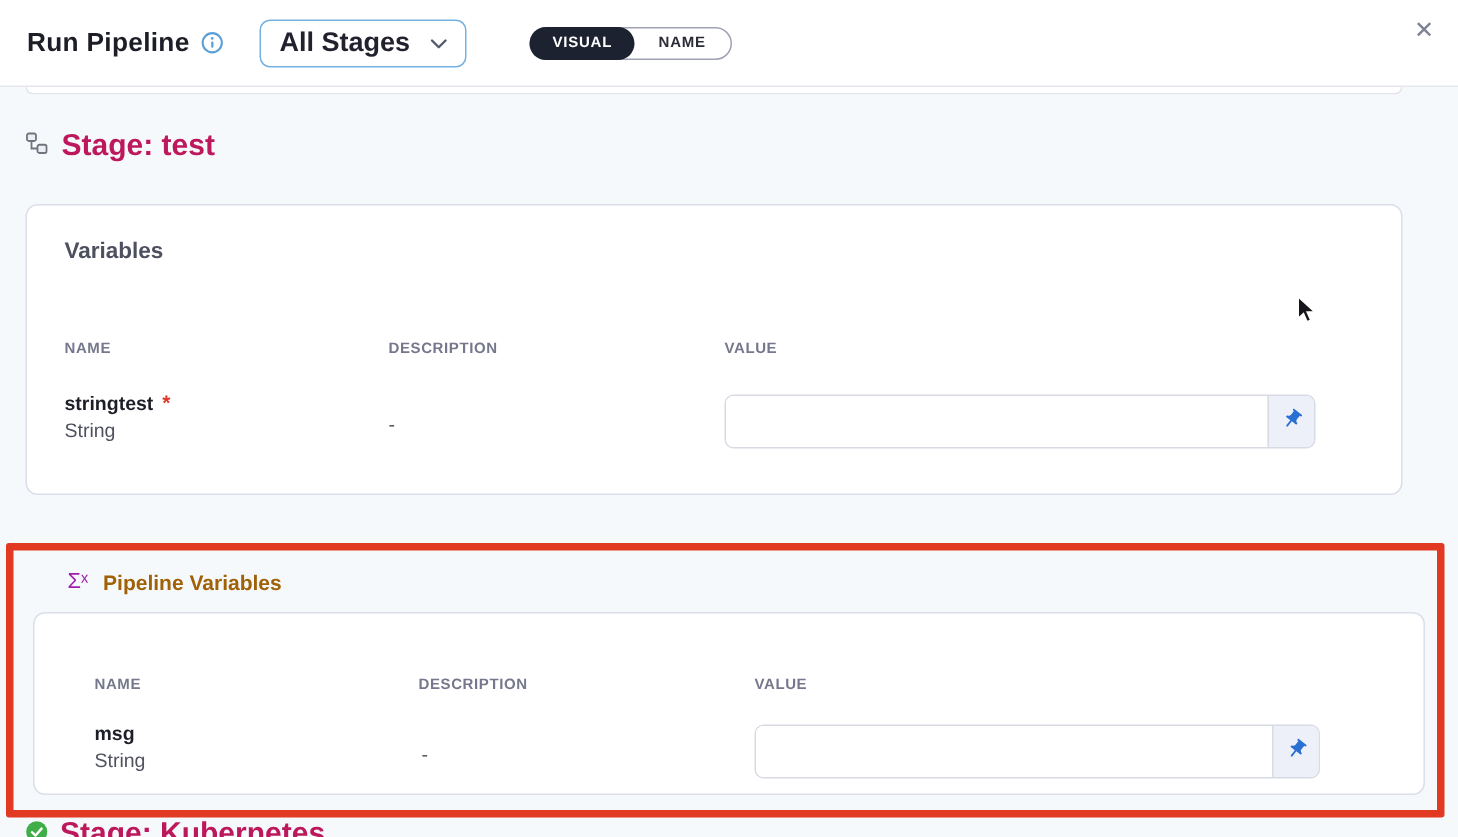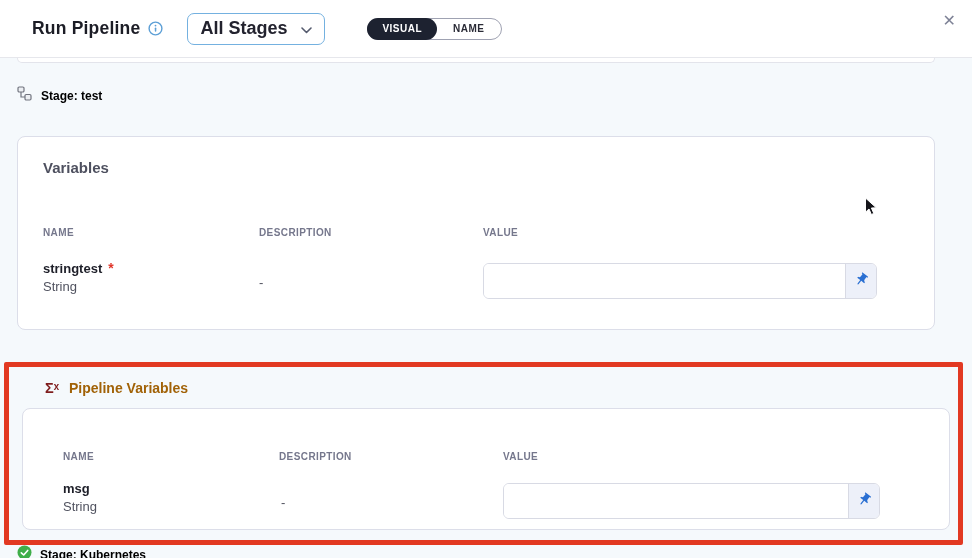--- a/index.html
+++ b/index.html
@@ -6,21 +6,21 @@
   html,body { background:#e9edf2; }
   .screen {
     position:relative; width:972px; height:558px; overflow:hidden;
     background:#f5f9fc; font-family:"Liberation Sans", sans-serif;
   }
 
   
   .header {
     position:absolute; left:0; top:0; width:972px; height:58px;
     background:#ffffff; border-bottom:1px solid #e6e7ec;
-    display:flex; align-items:center; padding:0 32px;
+    display:flex; align-items:center; padding:0 18px;
   }
   .title { font-size:17.5px; font-weight:700; color:#1c1d26; letter-spacing:.2px; }
   .info-icon { margin-left:8px; display:flex; align-items:center; cursor:pointer; }
   .stage-select {
     margin-left:24px; width:138px; height:32px;
     border:1.5px solid #74b1e0; border-radius:7px; background:#fff;
     display:flex; align-items:center; justify-content:space-between;
     padding:0 12px; cursor:pointer;
   }
   .stage-select-label { font-size:18px; font-weight:700; color:#22222e; }
@@ -36,21 +36,21 @@
     color:#7e8296; cursor:pointer; font-weight:400;
   }
 
   
   .card-sliver {
     position:absolute; left:17px; top:58px; width:918px; height:5px;
     background:#fff; border:1px solid #e3e4eb; border-top:none;
     border-radius:0 0 6px 6px;
   }
   .stage-row { position:absolute; left:17px; top:86px; display:flex; align-items:center; gap:9px; }
-  .stage-label { font-size:12px; font-weight:700; color:#000000; }
+  .stage-label { font-size:20px; font-weight:700; color:#be185d; }
 
   .card {
     position:absolute; background:#fff;
     border:1px solid #dcdee9; border-radius:8px;
   }
   .variables-card { left:17px; top:136px; width:918px; height:194px; }
   .card-title { position:absolute; left:25px; top:22px; font-size:15px; font-weight:700; color:#4e505f; }
 
   .th { position:absolute; font-size:10px; font-weight:700; color:#75778c; letter-spacing:.4px; }
   .name-main { font-size:13px; font-weight:700; color:#1d1e28; display:flex; align-items:flex-start; }
@@ -70,21 +70,21 @@
     width:31px; background:#edf0f9; border:none; border-left:1px solid #d8dae4;
     display:flex; align-items:center; justify-content:center; cursor:pointer;
   }
 
   
   .red-box {
     position:absolute; left:4px; top:362px; width:959px; height:183px;
     border:5px solid #e23922; border-radius:2px;
   }
   .pv-header { position:absolute; left:36px; top:13px; display:flex; align-items:center; gap:10px; }
-  .sigma { color:#7f1d1d; font-weight:700; font-size:14.5px; }
+  .sigma { color:#a21caf; font-weight:400; font-size:14.5px; }
   .pv-title { font-size:14px; font-weight:700; color:#a16207; }
   .inner-card { left:13px; top:41px; width:928px; height:122px; }
 
   .bottom-stage { position:absolute; left:17px; top:545px; display:flex; align-items:center; gap:8px; }
 
   .cursor { position:absolute; left:864px; top:197px; pointer-events:none; }
 </style>
 </head>
 <body>
 

